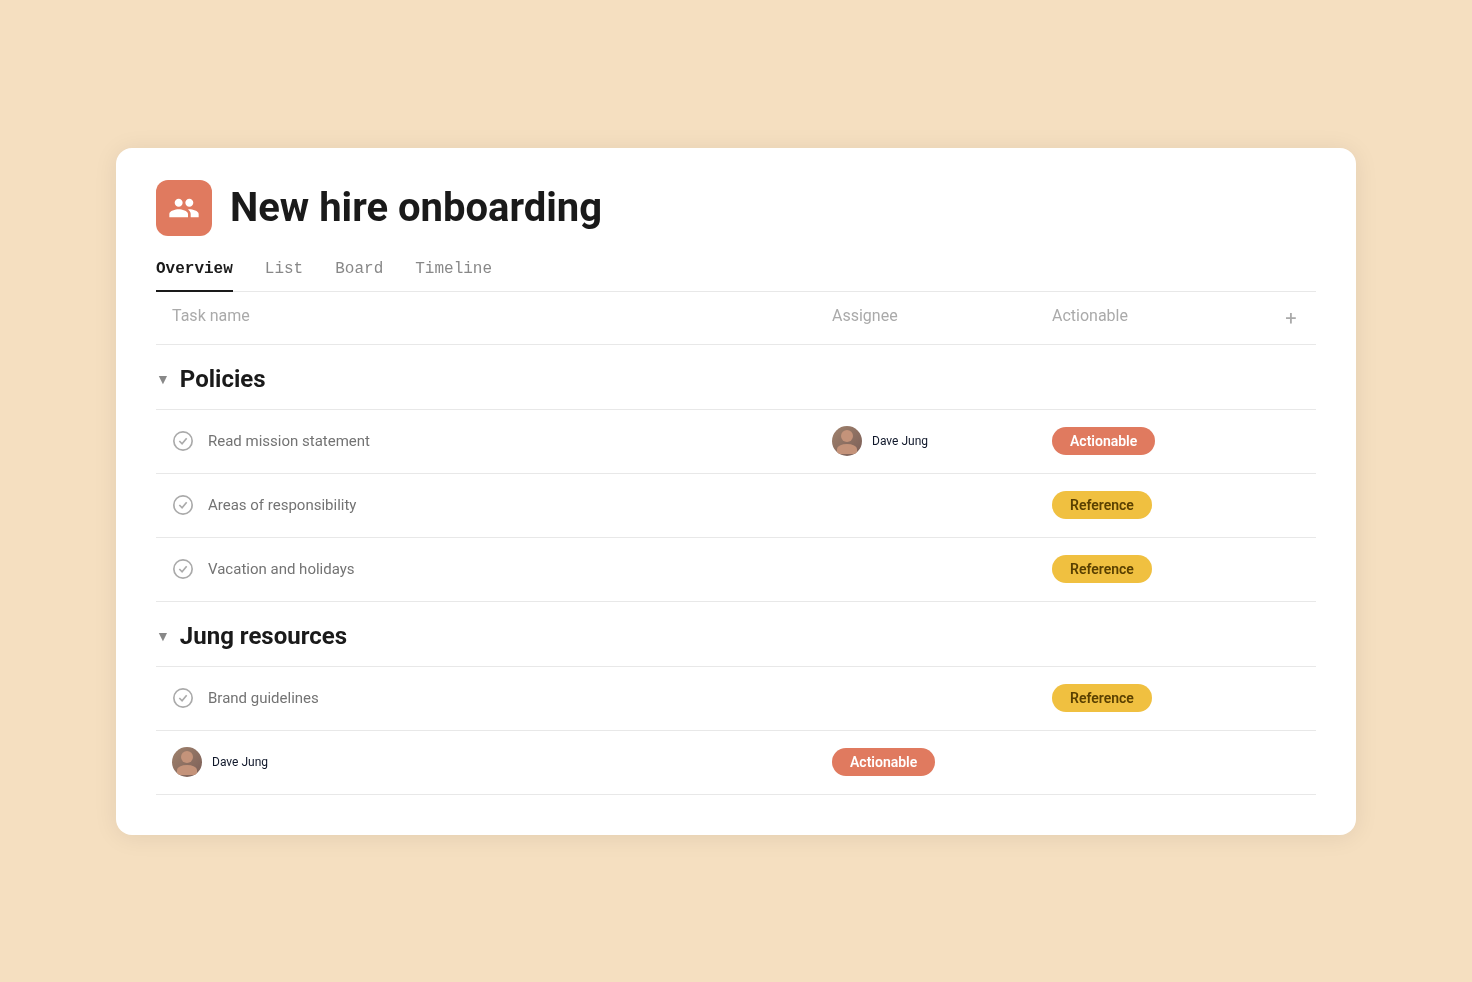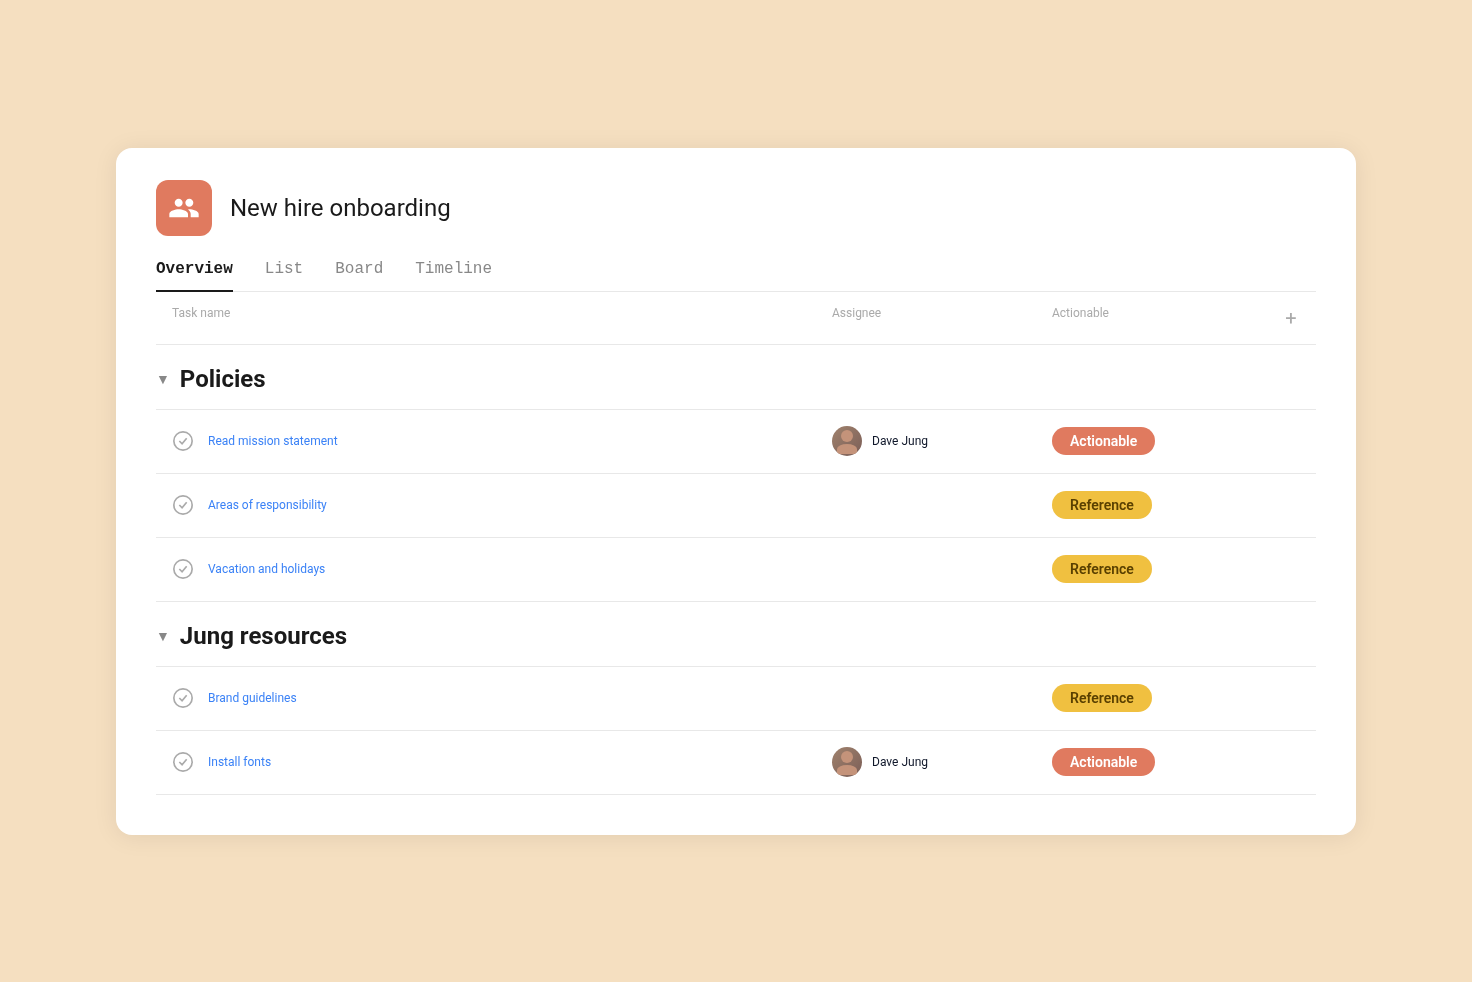--- a/index.html
+++ b/index.html
@@ -43,22 +43,22 @@
       flex-shrink: 0;
     }
 
     .project-icon svg {
       width: 32px;
       height: 32px;
       fill: white;
     }
 
     .project-title {
-      font-size: 24px;
-      font-weight: 400;
+      font-size: 40px;
+      font-weight: 700;
       color: #1a1a1a;
     }
 
     
     .tabs {
       display: flex;
       gap: 32px;
       border-bottom: 1px solid #e8e8e8;
       margin-bottom: 0;
       font-family: Liberation Mono, monospace;
@@ -81,21 +81,21 @@
     }
 
     .table-header {
       display: grid;
       grid-template-columns: 1fr 220px 230px 50px;
       border-bottom: 1px solid #e8e8e8;
       padding: 14px 0;
     }
 
     .col-header {
-      font-size: 12px;
+      font-size: 16px;
       color: #aaa;
       font-weight: 400;
       padding: 0 16px;
     }
 
     
     .section-header {
       display: flex;
       align-items: center;
       gap: 10px;
@@ -131,22 +131,22 @@
       padding: 16px 16px;
     }
 
     .check-icon {
       width: 22px;
       height: 22px;
       flex-shrink: 0;
     }
 
     .task-name {
-      font-size: 12px;
-      color: #3b82f6;
+      font-size: 15px;
+      color: #737373;
     }
 
     .assignee-cell {
       display: flex;
       align-items: center;
       gap: 10px;
       padding: 0 16px;
     }
 
     .avatar {
@@ -324,27 +324,20 @@
       <span class="task-name">Brand guidelines</span>
     </div>
     <div class="assignee-cell"></div>
     <div class="actionable-cell">
       <span class="badge badge-reference">Reference</span>
     </div>
     <div></div>
   </div>
 
   <div class="task-row">
-    <div class="task-name-cell">
-      <svg class="check-icon" viewBox="0 0 24 24" fill="none" stroke="#aaa" stroke-width="1.8">
-        <circle cx="12" cy="12" r="10"></circle>
-        <polyline points="8 12 11 15 16 9" stroke="#aaa" stroke-width="1.8" fill="none"></polyline>
-      </svg>
-      <span class="task-name">Install fonts</span>
-    </div>
     <div class="assignee-cell">
       <div class="avatar avatar-dave"></div>
       <span class="assignee-name">Dave Jung</span>
     </div>
     <div class="actionable-cell">
       <span class="badge badge-actionable">Actionable</span>
     </div>
     <div></div>
   </div>
 

